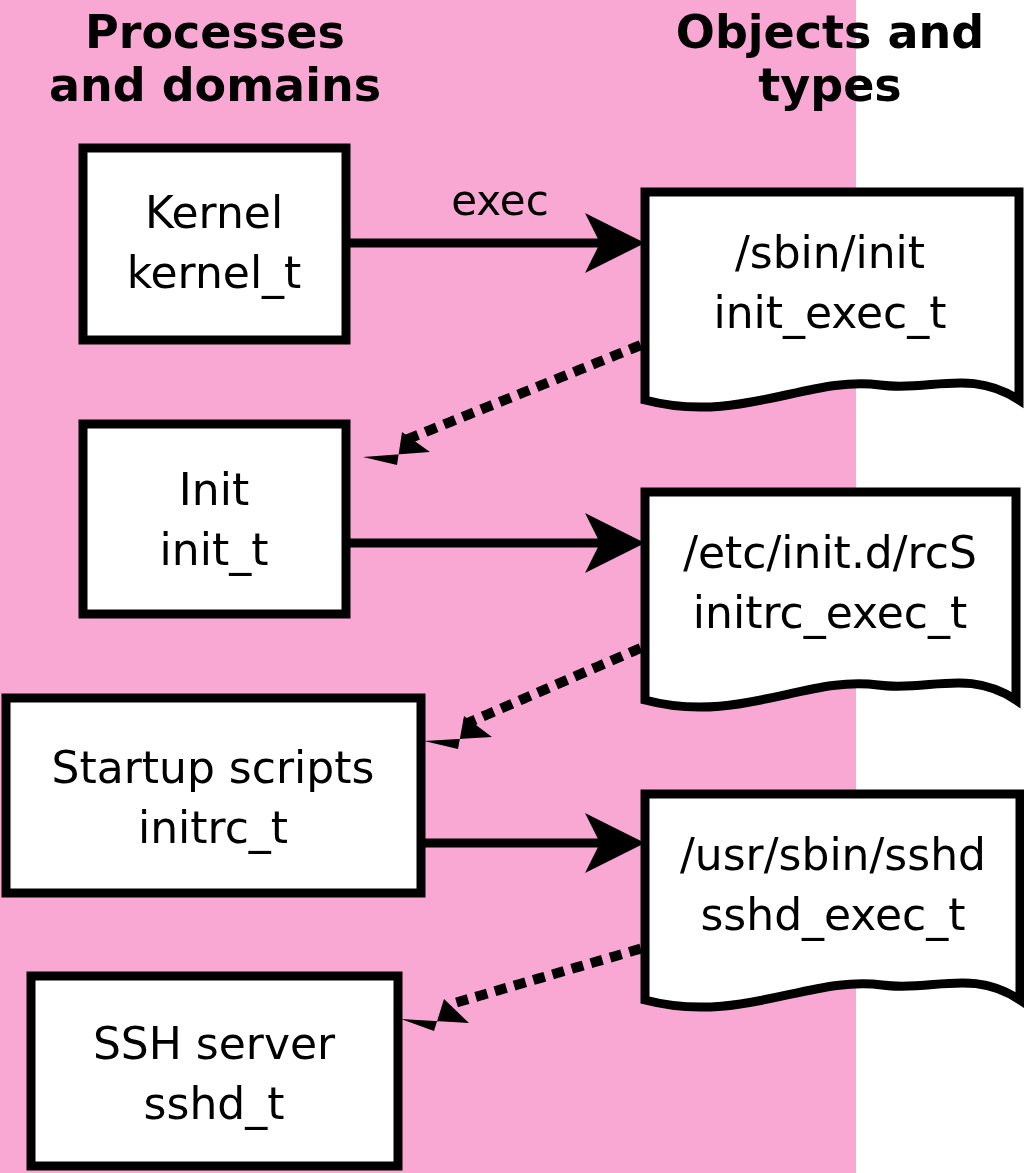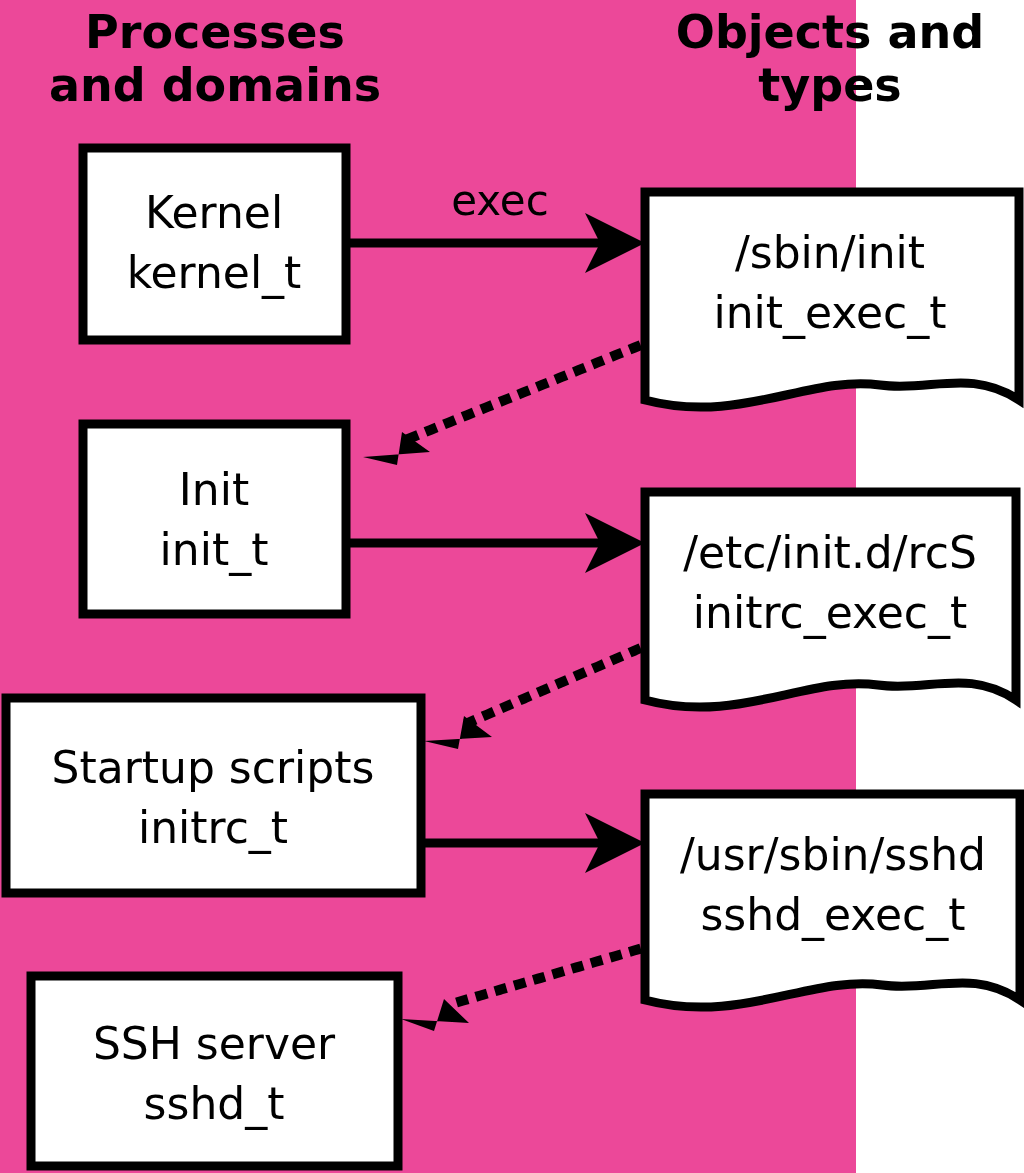--- a/index.html
+++ b/index.html
@@ -10,21 +10,21 @@
   body {
     width: 1024px;
     height: 1173px;
     overflow: hidden;
     font-family: "DejaVu Sans", sans-serif;
   }
   #diagram-root {
     position: relative;
     width: 856px;
     height: 1173px;
-    background: #ec4899;
+    background: #f9a8d4;
   }
   svg#diagram {
     display: block;
     width: 1024px;
     height: 1173px;
   }
   .col-header {
     font-family: "DejaVu Sans", sans-serif;
     font-weight: bold;
     font-size: 46px;

